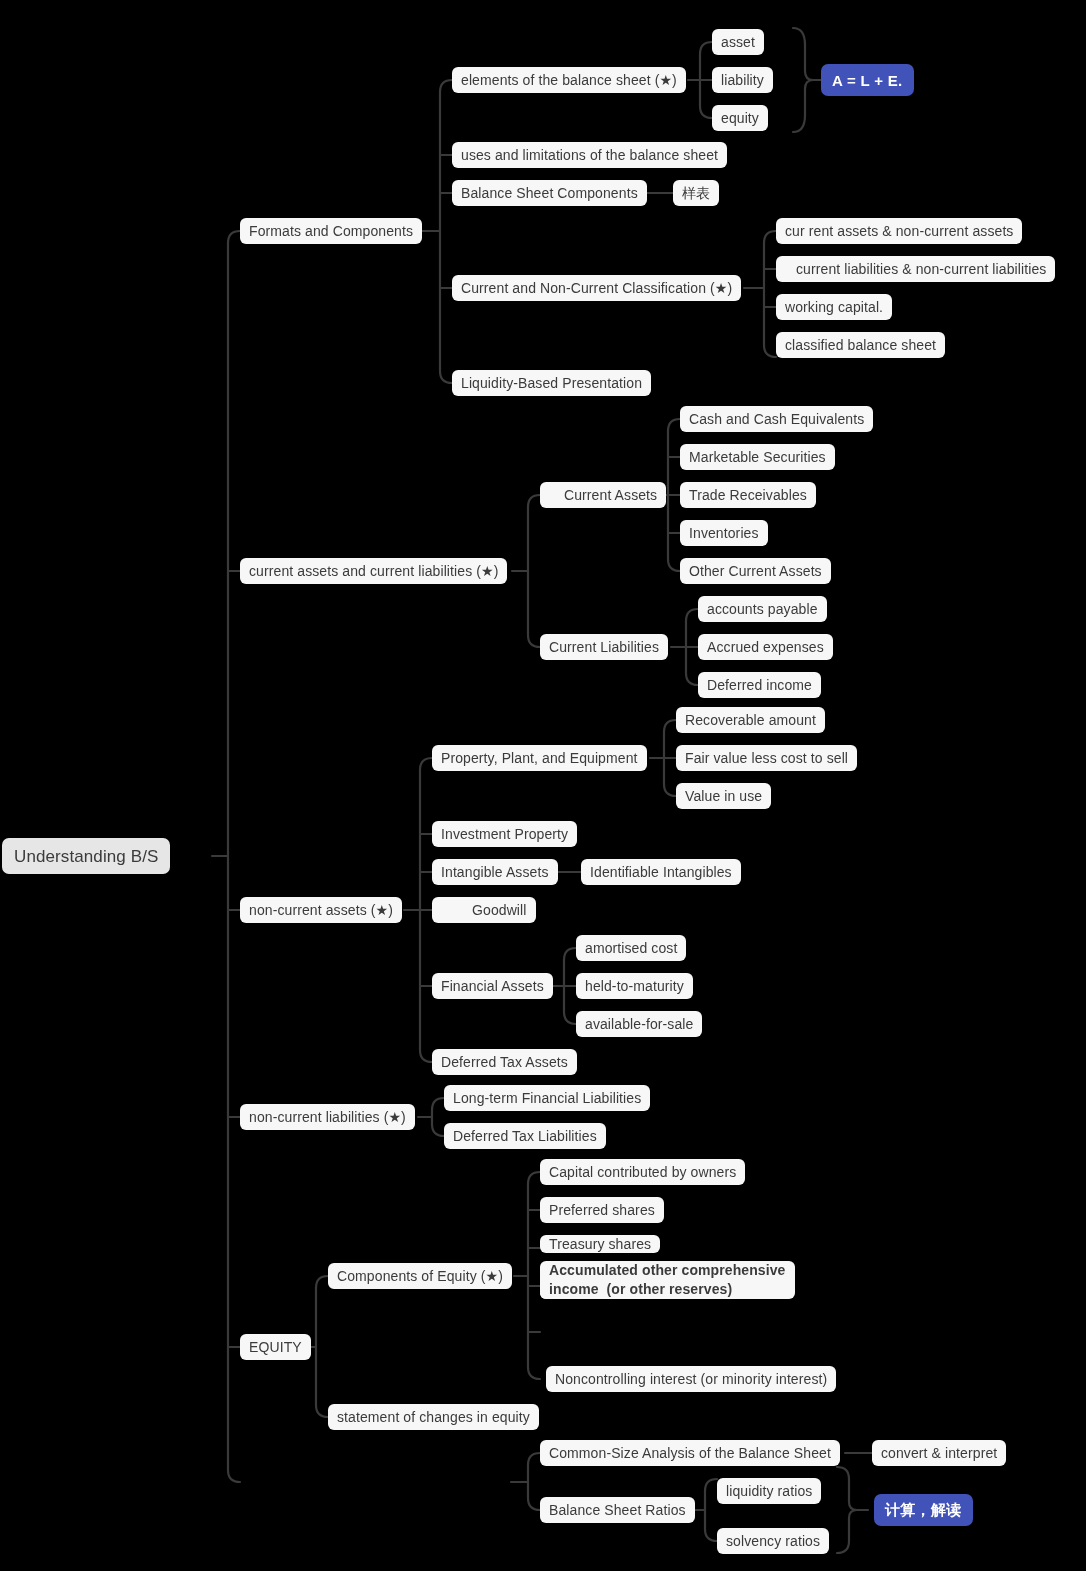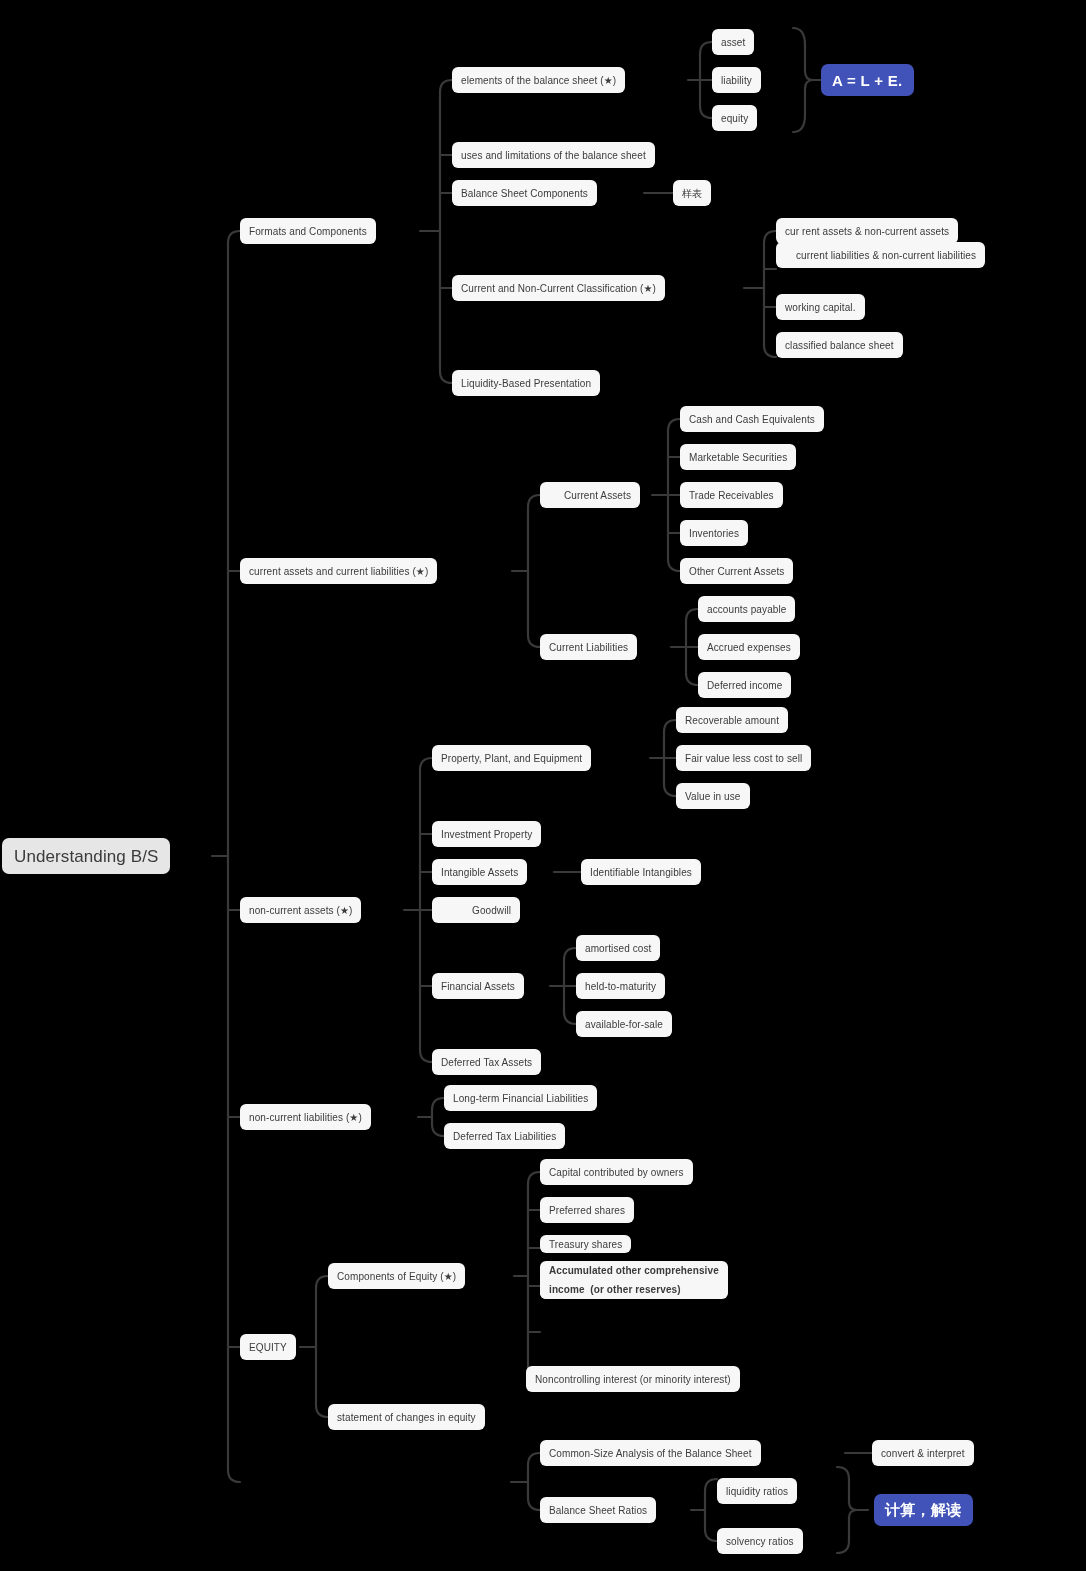--- a/index.html
+++ b/index.html
@@ -22,21 +22,21 @@
     width: 1086px;
     height: 1571px;
     pointer-events: none;
   }
   .node {
     position: absolute;
     box-sizing: border-box;
     background: #f7f7f7;
     color: #3b3b3b;
     border-radius: 6px;
-    font-size: 10px;
+    font-size: 14px;
     line-height: 17px;
     padding: 4px 9px;
     white-space: pre;
     display: flex;
     align-items: center;
     letter-spacing: 0.1px;
   }
   .node.root {
     background: #e6e6e6;
     font-size: 17px;
@@ -199,21 +199,21 @@
   <div class="node" style="left:712px; top:105px; height:26px;">equity</div>
   <div class="node accent" style="left:821px; top:64px; height:32px;">A = L + E.</div>
 
   <div class="node" style="left:452px; top:142px; height:26px;">uses and limitations of the balance sheet</div>
 
   <div class="node" style="left:452px; top:180px; height:26px;">Balance Sheet Components</div>
   <div class="node cjk" style="left:673px; top:180px; height:26px;">样表</div>
 
   <div class="node" style="left:452px; top:275px; height:26px;">Current and Non-Current Classification (★)</div>
   <div class="node" style="left:776px; top:218px; height:26px;">cur rent assets &amp; non-current assets</div>
-  <div class="node" style="left:776px; top:242px; height:26px;padding-left:20px;">current liabilities &amp; non-current liabilities</div>
+  <div class="node" style="left:776px; top:256px; height:26px;padding-left:20px;">current liabilities &amp; non-current liabilities</div>
   <div class="node" style="left:776px; top:294px; height:26px;">working capital.</div>
   <div class="node" style="left:776px; top:332px; height:26px;">classified balance sheet</div>
 
   <div class="node" style="left:452px; top:370px; height:26px;">Liquidity-Based Presentation</div>
 
   <div class="node" style="left:240px; top:558px; height:26px;">current assets and current liabilities (★)</div>
 
   <div class="node" style="left:540px; top:482px; height:26px;padding-left:24px;">Current Assets</div>
   <div class="node" style="left:680px; top:406px; height:26px;">Cash and Cash Equivalents</div>
   <div class="node" style="left:680px; top:444px; height:26px;">Marketable Securities</div>
@@ -253,21 +253,21 @@
 
   <div class="node" style="left:240px; top:1334px; height:26px;">EQUITY</div>
 
   <div class="node" style="left:328px; top:1263px; height:26px;">Components of Equity (★)</div>
   <div class="node" style="left:540px; top:1159px; height:26px;">Capital contributed by owners</div>
   <div class="node" style="left:540px; top:1197px; height:26px;">Preferred shares</div>
   <div class="node" style="left:540px; top:1235px; height:18px;">Treasury shares</div>
   <div class="node" style="left:540px; top:1273px; height:26px;">Retained earnings</div>
   <div class="node two-line" style="left:540px; top:1261px; height:38px;font-weight:bold;">Accumulated other comprehensive
 income  (or other reserves)</div>
-  <div class="node" style="left:526px; top:1366px; height:26px;">Noncontrolling interest (or minority interest)</div>
+  <div class="node" style="left:546px; top:1366px; height:26px;">Noncontrolling interest (or minority interest)</div>
 
   <div class="node" style="left:328px; top:1404px; height:26px;">statement of changes in equity</div>
 
 
   <div class="node" style="left:540px; top:1440px; height:26px;">Common-Size Analysis of the Balance Sheet</div>
   <div class="node" style="left:872px; top:1440px; height:26px;">convert &amp; interpret</div>
 
   <div class="node" style="left:540px; top:1497px; height:26px;">Balance Sheet Ratios</div>
   <div class="node" style="left:717px; top:1478px; height:26px;">liquidity ratios</div>
   <div class="node" style="left:717px; top:1528px; height:26px;">solvency ratios</div>

